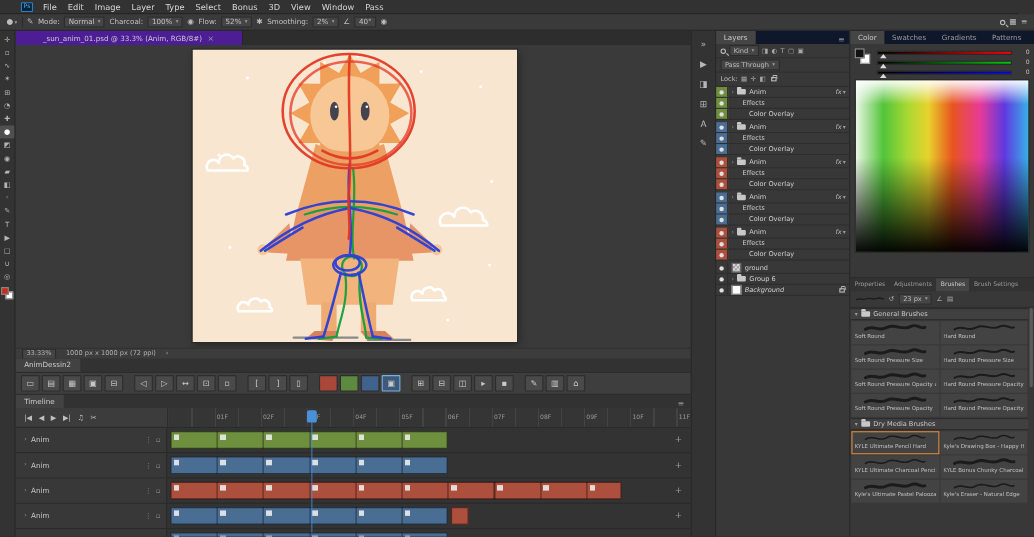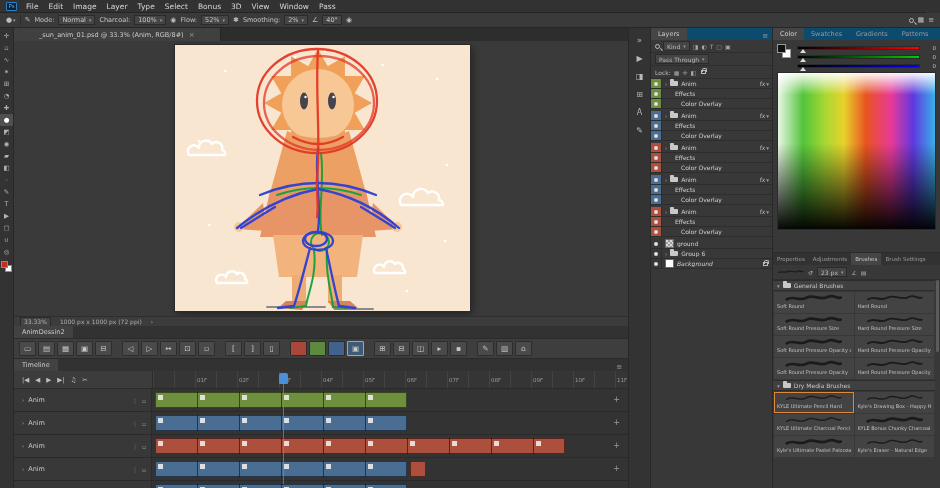--- a/index.html
+++ b/index.html
@@ -1,21 +1,21 @@
 <!DOCTYPE html>
 <html><head>
 <meta charset="utf-8">
 <style>
 *{margin:0;padding:0;box-sizing:border-box;}
 html,body{width:940px;height:488px;overflow:hidden;background:#262626;
 font-family:"DejaVu Sans","Liberation Sans",sans-serif;}
 .app{position:relative;width:940px;height:488px;background:#323232;color:#cfcfcf;}
 
 
-.menubar{position:absolute;top:0;left:0;right:14px;height:13px;background:#323232;border-bottom:1px solid #242424;display:flex;align-items:center;font-size:7.5px;color:#d6d6d6;padding-left:6px;z-index:30;}
+.menubar{position:absolute;top:0;left:0;right:14px;height:13px;background:#323232;border-bottom:1px solid #242424;display:flex;align-items:center;font-size:7.5px;color:#d6d6d6;padding-left:19px;z-index:30;}
 .logo{width:11px;height:9px;background:#06253d;border:1px solid #2f7fc0;color:#57a8e0;font-size:5.5px;display:flex;align-items:center;justify-content:center;margin-right:4px;border-radius:1px;}
 .menu-item{padding:0 5px;white-space:nowrap;}
 
 
 .optionsbar{position:absolute;top:13px;left:0;right:0;height:15px;background:#3a3a3a;border-bottom:1px solid #272727;display:flex;align-items:center;font-size:6.5px;color:#c4c4c4;gap:4px;padding:0 6px;z-index:30;}
 .vbox{background:#454545;border:1px solid #2b2b2b;padding:0 3px;height:10px;display:inline-flex;align-items:center;gap:2px;white-space:nowrap;}
 .caret::after{content:"▾";font-size:5px;color:#999;margin-left:1px;}
 .odiv{width:1px;height:10px;background:#2b2b2b;}
 .oicon{font-size:7px;color:#bdbdbd;}
 .opt-spacer{flex:1;}
@@ -26,21 +26,21 @@
 .toolbar{position:absolute;top:28px;bottom:0;left:0;width:14px;background:#333;border-right:1px solid #282828;display:flex;flex-direction:column;align-items:center;padding-top:2px;z-index:20;}
 .tool{width:13px;height:12px;display:flex;align-items:center;justify-content:center;font-size:6.5px;color:#b5b5b5;}
 .tool.active{background:#505050;color:#fff;border-radius:1px;}
 .swatches{position:relative;width:11px;height:11px;margin-top:3px;}
 .fgsw{position:absolute;top:0;left:0;width:7px;height:7px;background:#c22d1e;border:1px solid #8a8a8a;z-index:2;}
 .bgsw{position:absolute;bottom:0;right:0;width:7px;height:7px;background:#fff;border:1px solid #8a8a8a;}
 
 
 .docarea{position:absolute;left:14px;top:28px;width:614px;bottom:0;background:#3a3a3a;overflow:hidden;}
 .tabbar{height:13px;background:#2d2d2d;display:flex;}
-.doctab{background:#404040;color:#cccccc;font-size:6.5px;display:flex;align-items:center;gap:5px;padding:0 25px;border-right:1px solid #252525;}
+.doctab{background:#4c1d95;color:#cccccc;font-size:6.5px;display:flex;align-items:center;gap:5px;padding:0 25px;border-right:1px solid #252525;}
 .doctab .close{color:#9a9a9a;font-size:7px;}
 .pasteboard{position:relative;height:275px;background:#3a3a3a;overflow:hidden;}
 .canvas{position:absolute;left:161px;top:4px;width:295px;height:266px;box-shadow:0 0 0 1px #2a2a2a,2px 3px 8px rgba(0,0,0,.45);}
 .statusbar{height:10px;background:#3c3c3c;border-top:1px solid #2e2e2e;display:flex;align-items:center;font-size:6px;color:#b0b0b0;gap:9px;padding-left:6px;}
 
 
 .animhead{height:12px;background:#323232;display:flex;align-items:flex-end;}
 .panel-tab{background:#424242;color:#cccccc;font-size:6.5px;padding:0 8px;height:12px;display:flex;align-items:center;margin-top:42px;}
 .animtools{height:21px;background:#3e3e3e;border-top:1px solid #2b2b2b;border-bottom:1px solid #2b2b2b;display:flex;align-items:center;gap:2px;padding:0 5px;}
 .abtn{width:17px;height:15px;background:#4a4a4a;border:1px solid #2d2d2d;color:#c9c9c9;font-size:7.5px;display:flex;align-items:center;justify-content:center;border-radius:1px;}
@@ -67,21 +67,21 @@
 .w-short{width:252px;}
 .w-long{width:410px;}
 .extraclip{position:absolute;left:258px;top:3px;width:16px;height:16px;border:1px solid rgba(0,0,0,.5);}
 .addbtn{position:absolute;right:8px;top:6px;font-size:8px;color:#9a9a9a;}
 
 
 .dockstrip{position:absolute;left:628px;top:28px;width:22px;bottom:0;background:#333;border-left:1px solid #282828;display:flex;flex-direction:column;align-items:center;gap:9px;padding-top:8px;font-size:8px;color:#b8b8b8;z-index:20;}
 
 
 .layers{position:absolute;left:650px;top:28px;width:122px;bottom:0;background:#383838;border-left:1px solid #282828;font-size:6px;}
-.ptabs{height:12px;background:#0c4a6e;display:flex;align-items:flex-end;}
+.ptabs{height:12px;background:#0f172a;display:flex;align-items:flex-end;}
 .ptab{background:#454545;color:#cccccc;font-size:6.5px;padding:0 7px;height:12px;display:flex;align-items:center;}
 .ptab.inactive{background:transparent;color:#9a9a9a;}
 .ptabs .pmenu{margin-left:auto;padding-right:4px;color:#9a9a9a;font-size:7px;}
 .lfilter,.lblend,.llock{height:13px;display:flex;align-items:center;gap:3px;padding:0 4px;border-bottom:1px solid #2e2e2e;color:#bdbdbd;}
 .lficon{font-size:6px;color:#a8a8a8;}
 .llist{overflow:hidden;}
 .lrow{height:10px;display:flex;align-items:center;font-size:6px;color:#d0d0d0;gap:3px;border-bottom:1px solid rgba(0,0,0,.18);}
 .lcell{width:11px;align-self:stretch;display:flex;align-items:center;justify-content:center;border-right:1px solid #2e2e2e;flex:none;}
 .eye{width:4px;height:4px;border-radius:50%;background:#e0e0e0;}
 .folder{width:8px;height:5px;background:#c8c8c8;position:relative;border-radius:0 1px 1px 1px;flex:none;}

